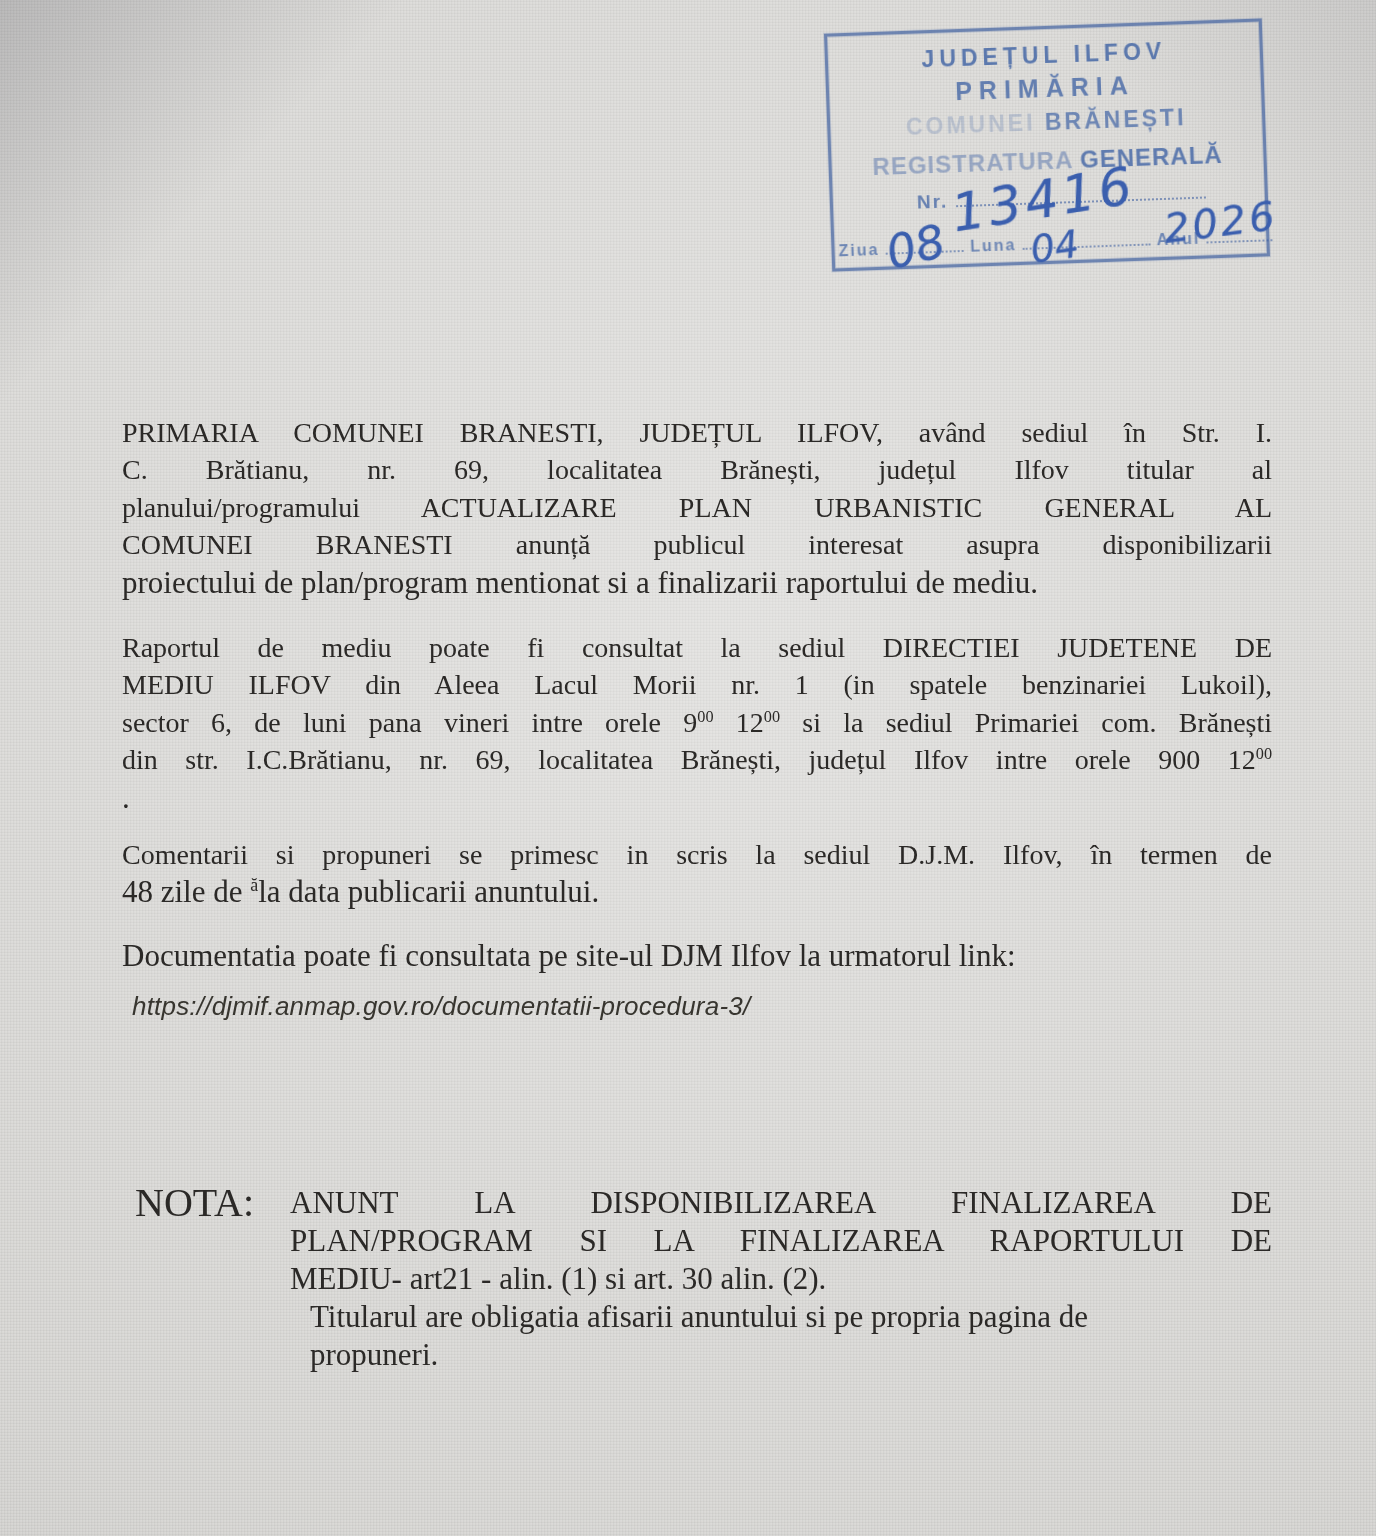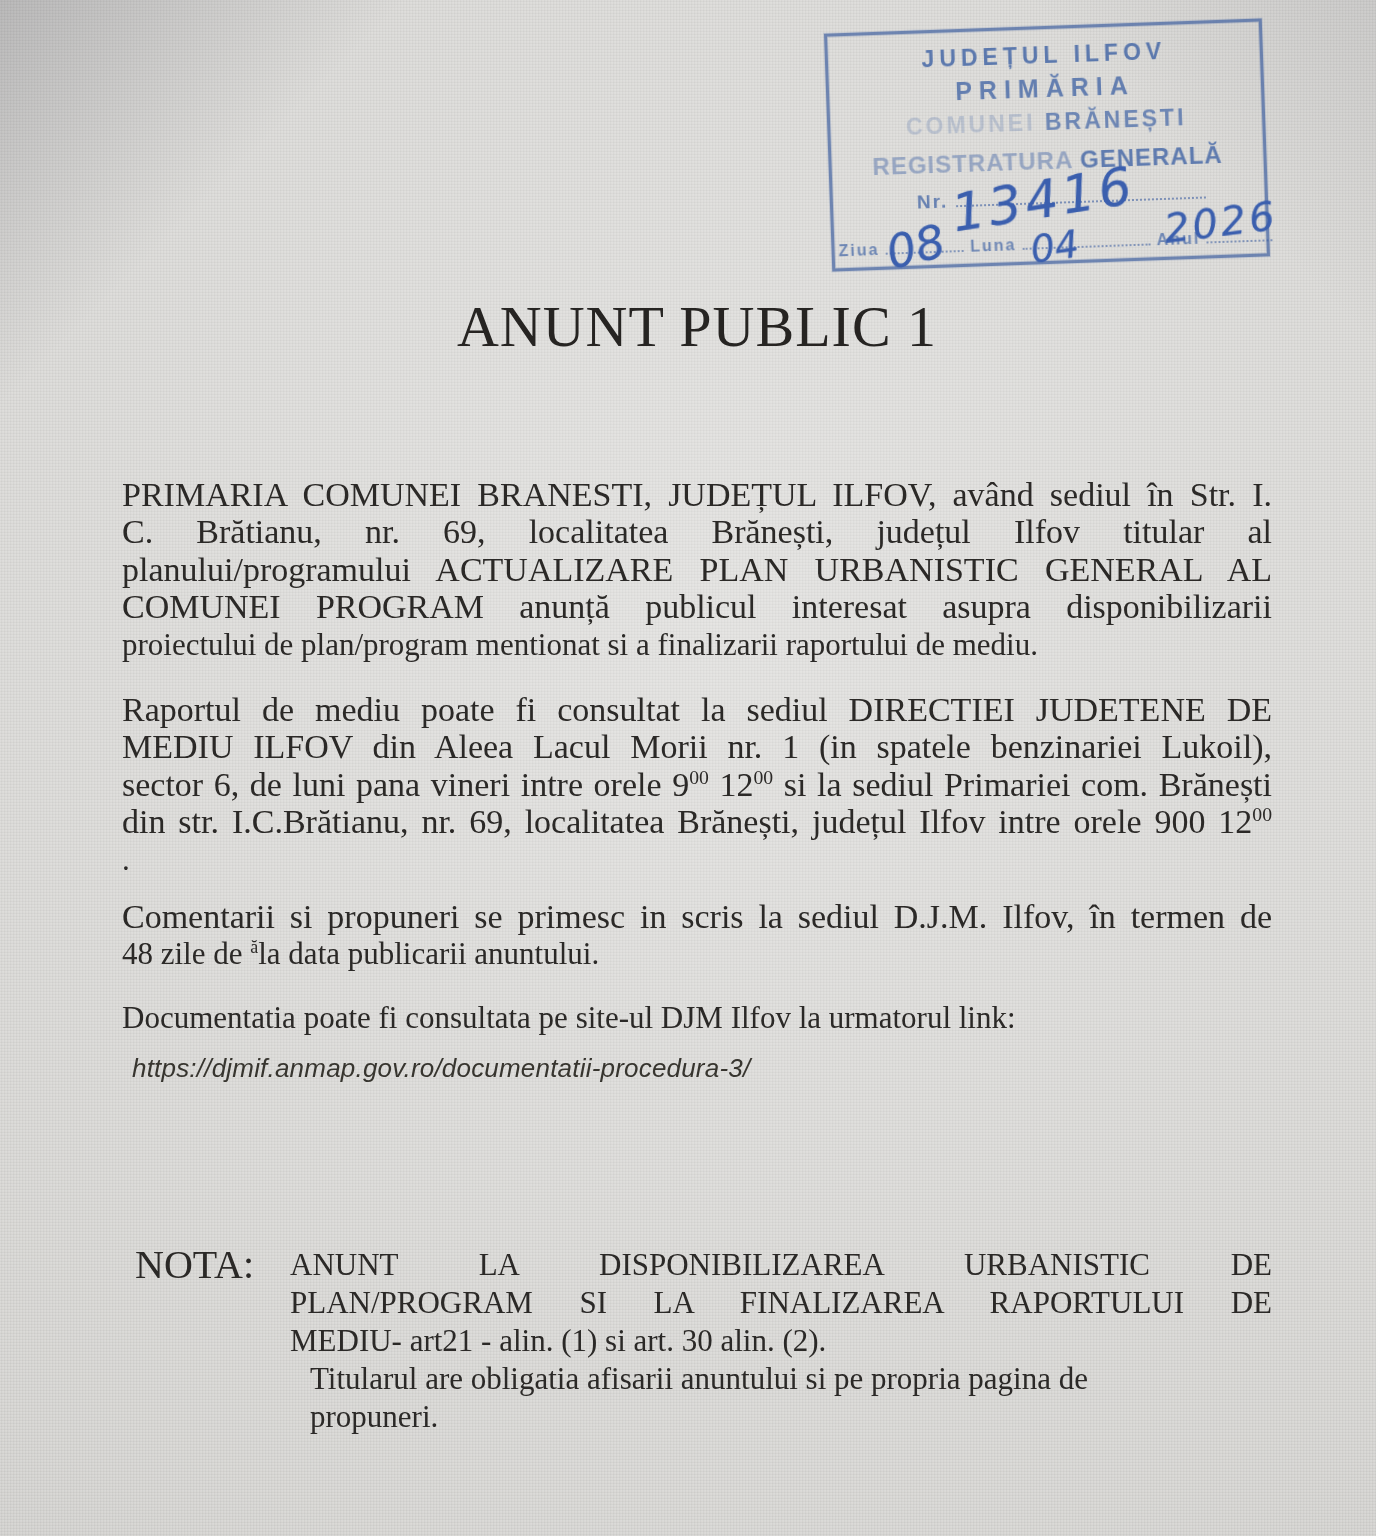--- a/index.html
+++ b/index.html
@@ -30,21 +30,21 @@
     font-size:58px;
     line-height:62px;
     font-weight:normal;
     letter-spacing:1px;
     color:#262422;
   }
 
   
   .para{margin:0;}
   .para .ln{
-    font-size:34px;
+    font-size:28px;
     line-height:37.4px;
     text-align:justify;
     text-align-last:justify;
     white-space:normal;
   }
   .para .ln-last{
     font-size:31px;
     line-height:37.4px;
     text-align:center;
     text-align-last:left;
@@ -166,27 +166,26 @@
     <div class="stamp-row s-l3"><span class="w-faded">COMUNEI</span> <span>BRĂNEȘTI</span></div>
     <div class="stamp-row s-l4"><span class="w-semi">REGISTRATURA</span> <span>GENERALĂ</span></div>
     <div class="s-nr"><span>Nr.</span> <span class="dots d-nr"></span></div>
     <div class="s-date"><span>Ziua</span> <span class="dots d-day"></span> <span>Luna</span> <span class="dots d-month"></span> <span>Anul</span> <span class="dots d-year"></span></div>
     <span class="hw hw-nr">13416</span>
     <span class="hw hw-day">08</span>
     <span class="hw hw-month">04</span>
     <span class="hw hw-year">2026</span>
   </div>
 
-  <h1 class="title">ANUNT PUBLIC 1</h1>
 
   <div class="para mt-p1">
     <div class="ln">PRIMARIA COMUNEI BRANESTI, JUDEȚUL ILFOV, având sediul în Str. I.</div>
     <div class="ln">C. Brătianu, nr. 69, localitatea Brănești, județul Ilfov titular al</div>
     <div class="ln">planului/programului ACTUALIZARE PLAN URBANISTIC GENERAL AL</div>
-    <div class="ln">COMUNEI PROGRAM anunță publicul interesat asupra disponibilizarii</div>
+    <div class="ln">COMUNEI BRANESTI anunță publicul interesat asupra disponibilizarii</div>
     <div class="ln-last">proiectului de plan/program mentionat si a finalizarii raportului de mediu.</div>
   </div>
 
   <div class="para mt-p2">
     <div class="ln">Raportul de mediu poate fi consultat la sediul DIRECTIEI JUDETENE DE</div>
     <div class="ln">MEDIU ILFOV din Aleea Lacul Morii nr. 1 (in spatele benzinariei Lukoil),</div>
     <div class="ln">sector 6, de luni pana vineri intre orele 9<sup>00</sup> 12<sup>00</sup> si la sediul Primariei com. Brănești</div>
     <div class="ln">din str. I.C.Brătianu, nr. 69, localitatea Brănești, județul Ilfov intre orele 900 12<sup>00</sup></div>
     <div class="ln-last">.</div>
   </div>
@@ -197,21 +196,21 @@
   </div>
 
   <div class="para mt-p4">
     <div class="ln-last">Documentatia poate fi consultata pe site-ul DJM Ilfov la urmatorul link:</div>
   </div>
   <div class="link-line">https://djmif.anmap.gov.ro/documentatii-procedura-3/</div>
 
   <div class="nota">
     <div class="nota-label">NOTA:</div>
     <div class="nota-body">
-      <div class="ln">ANUNT LA DISPONIBILIZAREA URBANISTIC DE</div>
+      <div class="ln">ANUNT LA DISPONIBILIZAREA FINALIZAREA DE</div>
       <div class="ln">PLAN/PROGRAM SI LA FINALIZAREA RAPORTULUI DE</div>
       <div class="ln-left">MEDIU- art21 - alin. (1) si art. 30 alin. (2).</div>
       <div class="nota-tail">
         <div class="ln-left">Titularul are obligatia afisarii anuntului si pe propria pagina de</div>
         <div class="ln-left">propuneri.</div>
       </div>
     </div>
   </div>
 
 </div>

